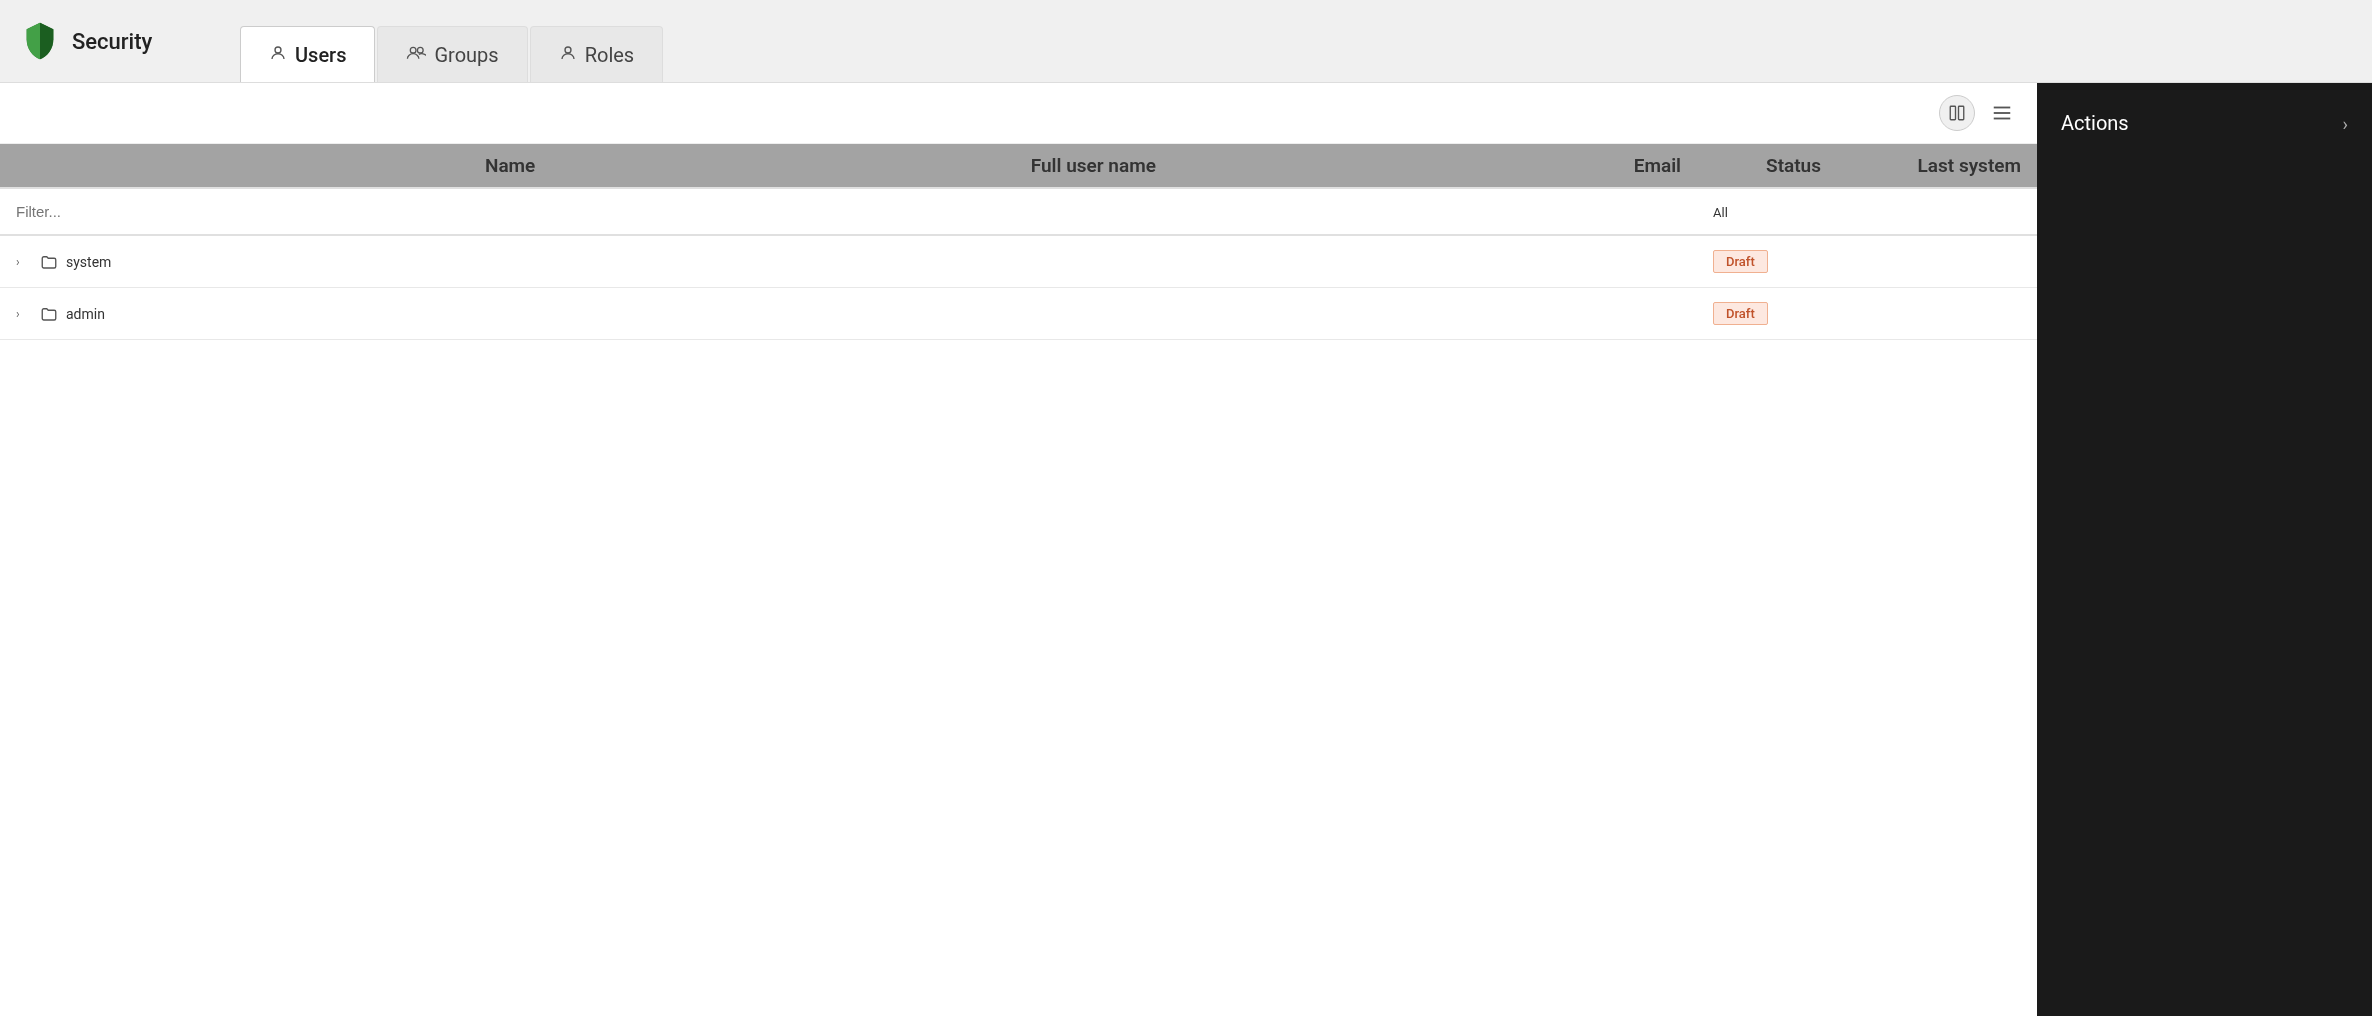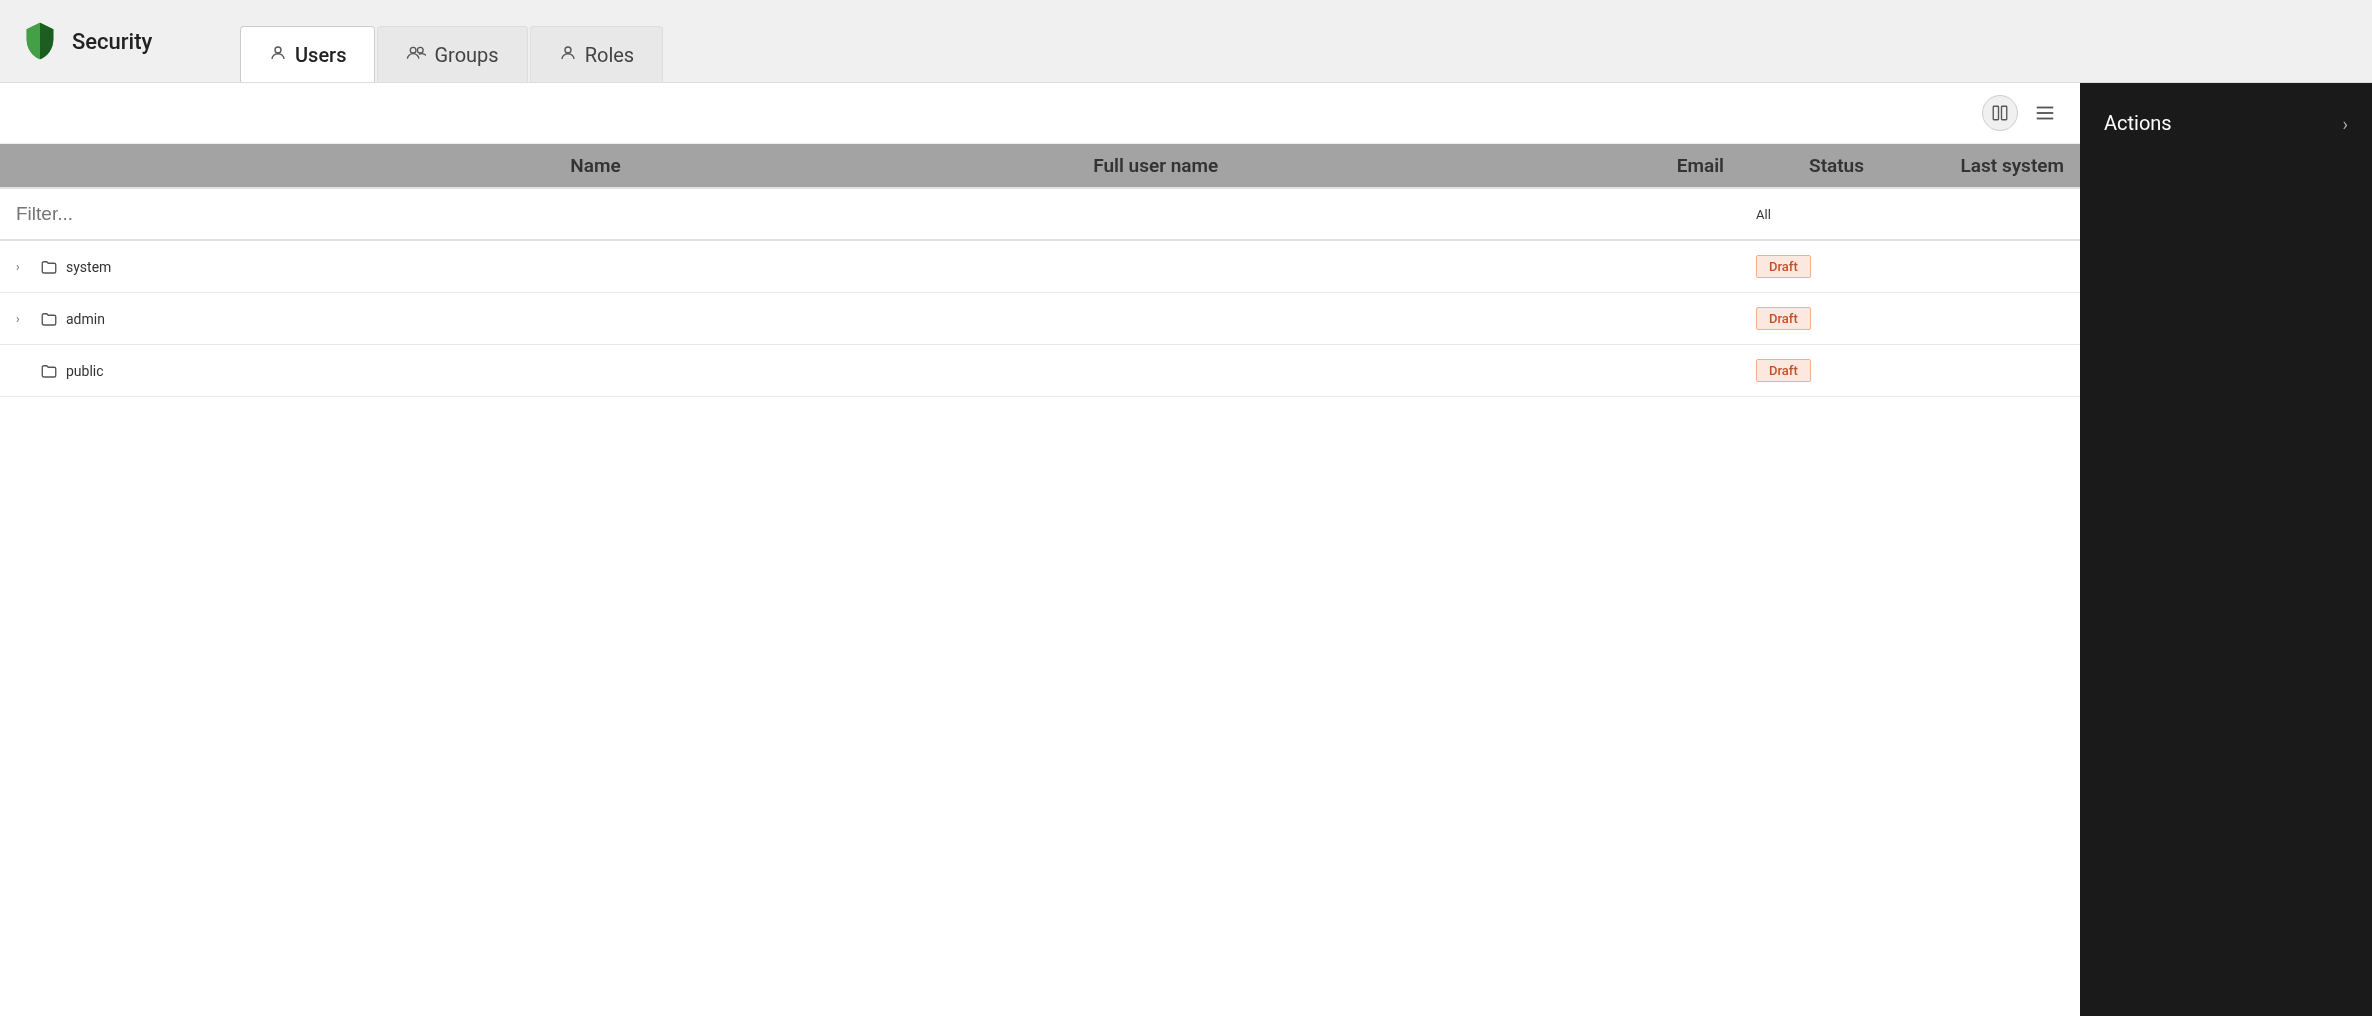--- a/index.html
+++ b/index.html
@@ -158,21 +158,21 @@
     }
 
     .filter-row td {
       padding: 6px 16px;
       border-bottom: 1px solid #e0e0e0;
     }
 
     .filter-input {
       border: none;
       outline: none;
-      font-size: 19px;
+      font-size: 15px;
       color: #a16207;
       background: transparent;
       width: 100%;
     }
 
     .status-filter {
       font-size: 13px;
       color: #333;
     }
 
@@ -215,21 +215,21 @@
       color: #c0522a;
       border: 1px solid #f0b090;
       border-radius: 2px;
       padding: 3px 12px;
       font-size: 13px;
       font-weight: 500;
     }
 
     
     .actions-panel {
-      width: 292px;
+      width: 335px;
       background: #1a1a1a;
       display: flex;
       flex-direction: column;
       padding: 0;
       flex-shrink: 0;
     }
 
     .actions-header {
       display: flex;
       align-items: center;
@@ -379,39 +379,20 @@
             </div>
           </td>
           <td></td>
           <td></td>
           <td>
             <span class="draft-badge">Draft</span>
           </td>
           <td></td>
         </tr>
 
-        <tr>
-          <td>
-            <div class="name-cell">
-              <span class="row-expander" style="visibility:hidden;">›</span>
-              <span class="row-icon">
-                <svg width="18" height="18" viewBox="0 0 24 24" fill="none" stroke="#555" stroke-width="1.8">
-                  <path d="M3 7c0-1.1.9-2 2-2h4l2 2h8a2 2 0 012 2v9a2 2 0 01-2 2H5a2 2 0 01-2-2V7z"></path>
-                </svg>
-              </span>
-              <span>public</span>
-            </div>
-          </td>
-          <td></td>
-          <td></td>
-          <td>
-            <span class="draft-badge">Draft</span>
-          </td>
-          <td></td>
-        </tr>
       </tbody>
     </table>
   </div>
 
   <div class="actions-panel">
     <div class="actions-header">
       <span class="actions-title">Actions</span>
       <span class="actions-chevron">›</span>
     </div>
   </div>

